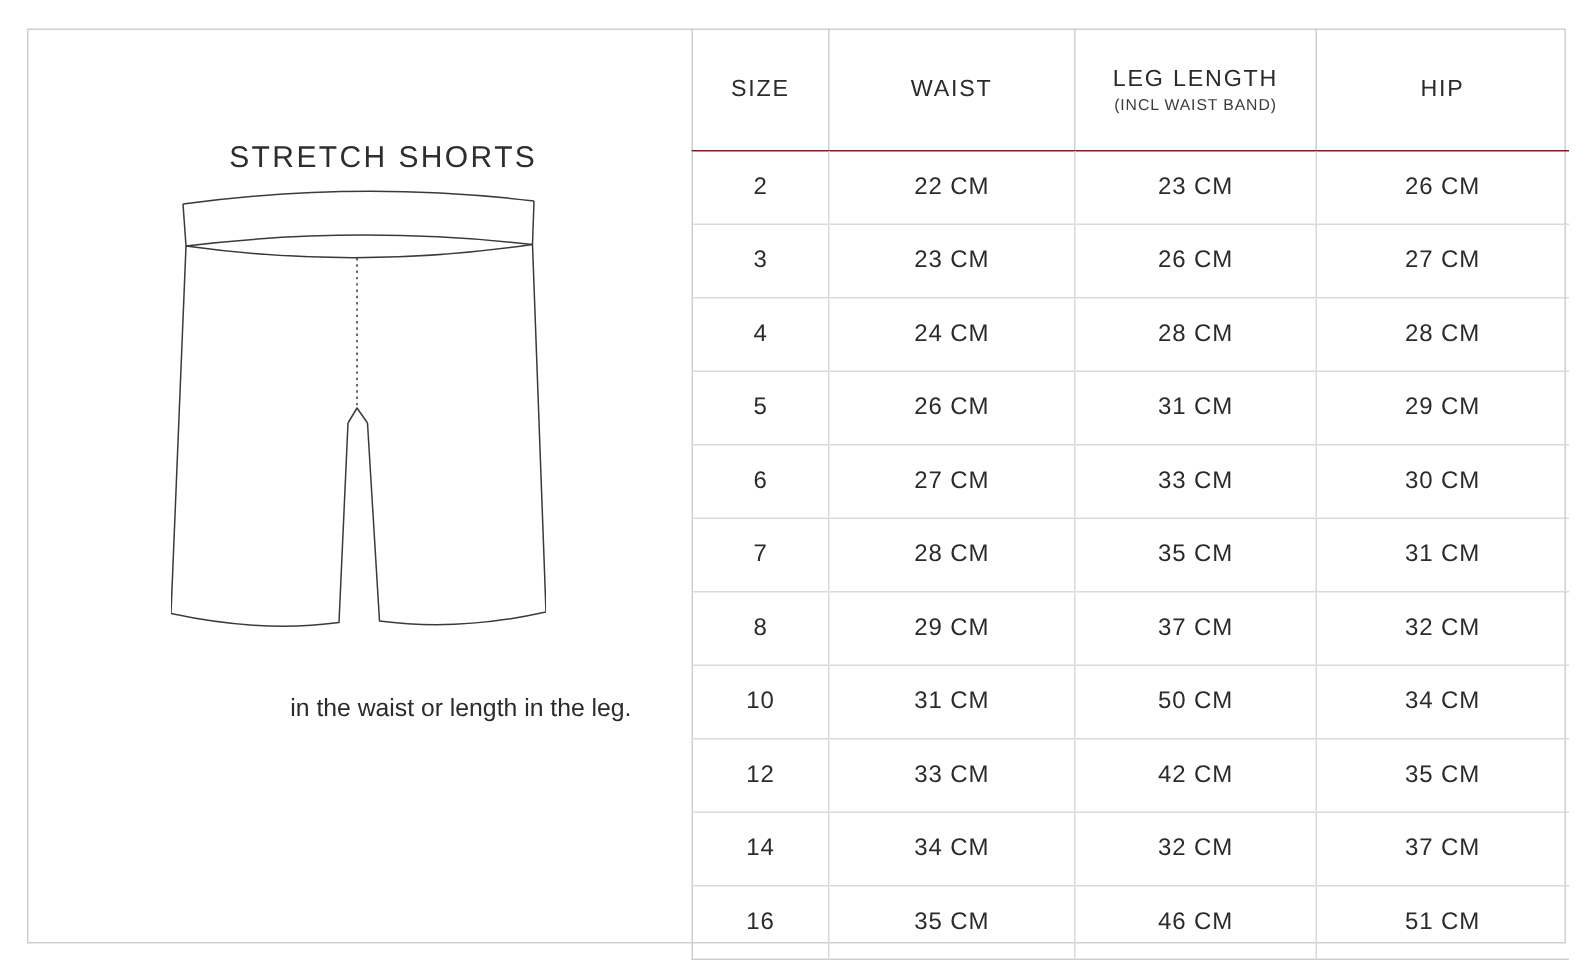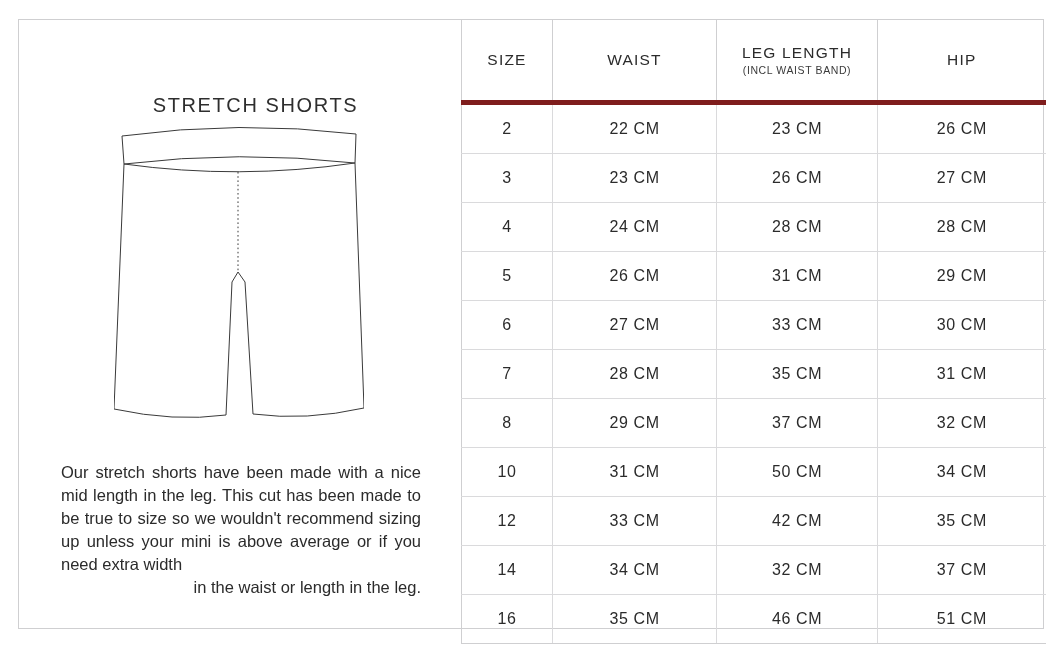--- a/index.html
+++ b/index.html
@@ -63,21 +63,21 @@
   table#size-table col.c-hip{width:168px;}
 
   table#size-table th{
     height:81px;
     font-weight:400;
     font-size:15.5px;
     letter-spacing:1.2px;
     color:#2b2b2b;
     vertical-align:middle;
     border-left:1px solid #cfcfd1;
-    border-bottom:5px solid #7f1d1d;
+    border-bottom:1px solid #7f1d1d;
     padding:0;
   }
   table#size-table th:first-child{border-left:1px solid #cfcfd1;}
   table#size-table th .sub{
     display:block;
     font-size:10.5px;
     letter-spacing:0.6px;
     margin-top:2px;
     color:#3a3a3a;
   }
@@ -129,21 +129,20 @@
                  Q 192 299 139 292
                  L 131 160"></path>
 
         <path d="M 118 160 L 124 150 L 131 160"></path>
 
         <path d="M 124 50 L 124 150" stroke-dasharray="1.6 2.6"></path>
       </g>
     </svg>
 
     <p id="description">
-      <span>Our stretch shorts have been made with a nice mid length in the leg. This cut has been made to be true to size so we wouldn't recommend sizing up unless your mini is above average or if you need extra width</span>
       <span class="last-line">in the waist or length in the leg.</span>
     </p>
   </div>
 
   <div id="size-table-wrap">
     <table id="size-table">
       <colgroup>
         <col class="c-size">
           <col class="c-waist">
           <col class="c-leg">

